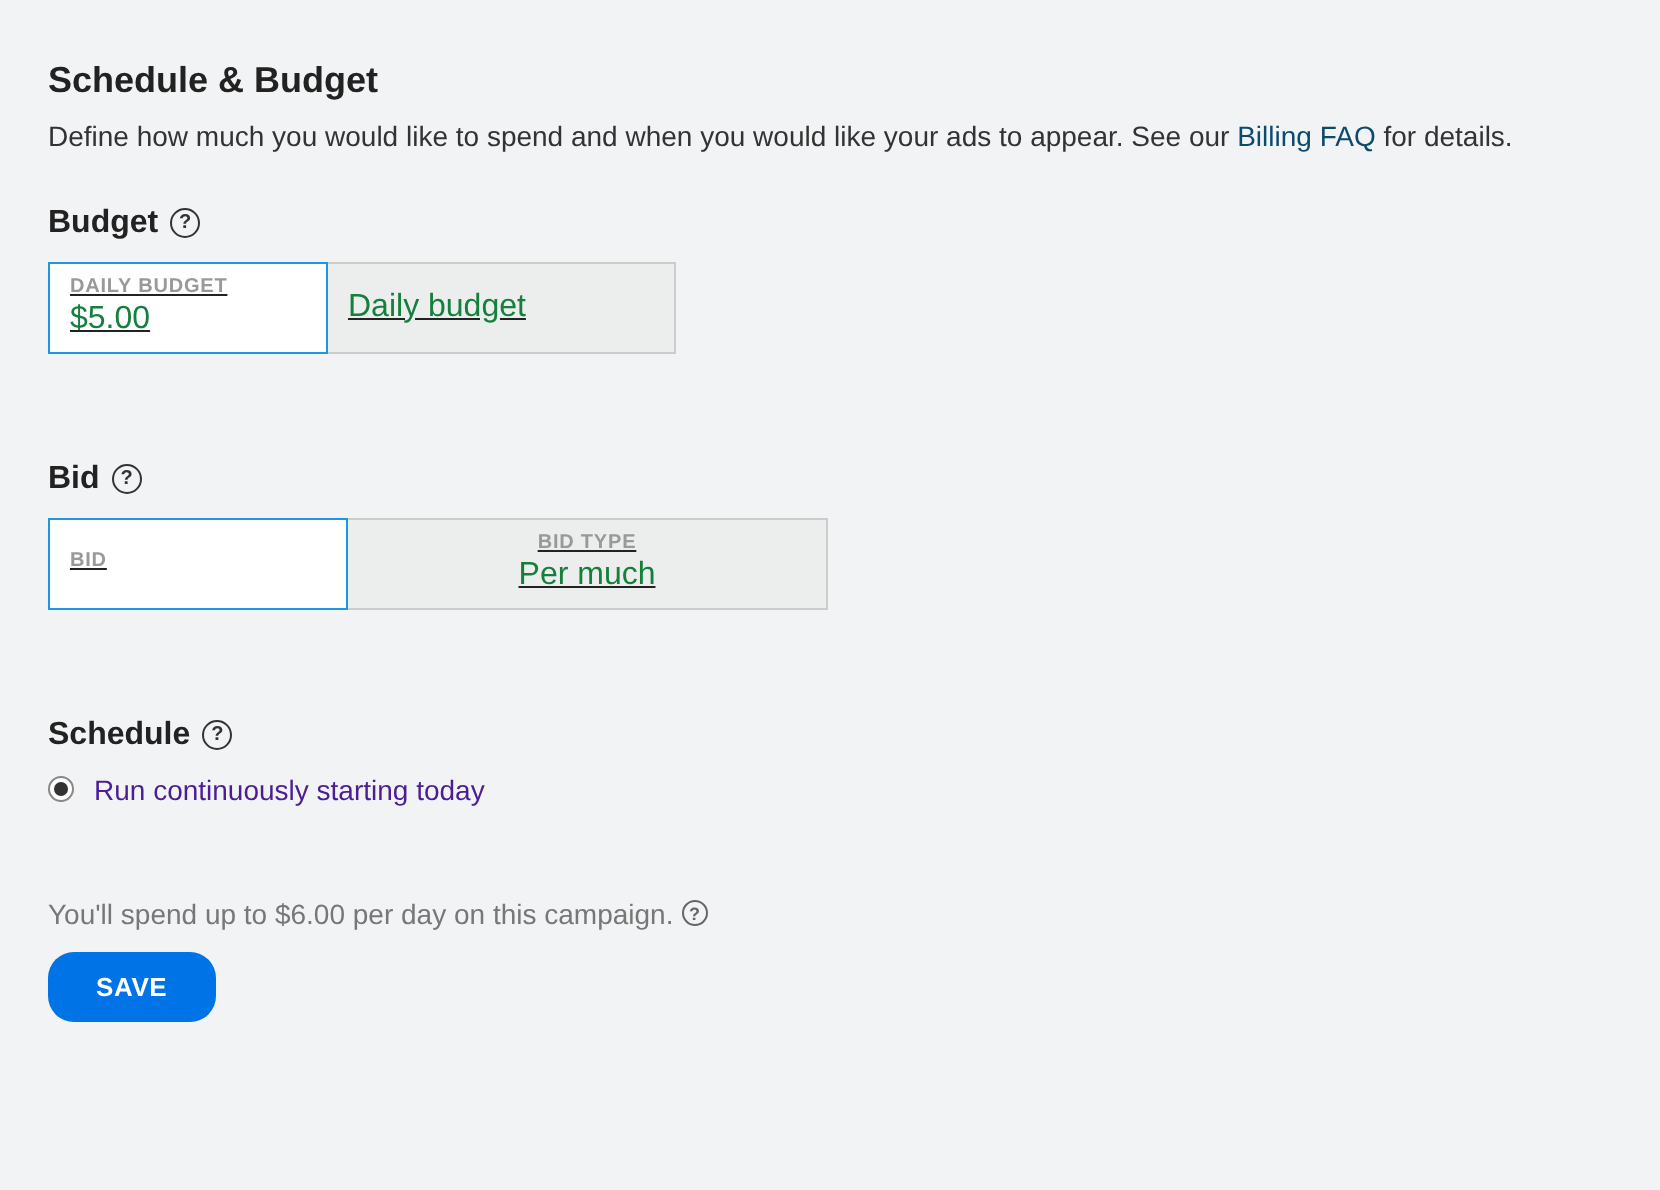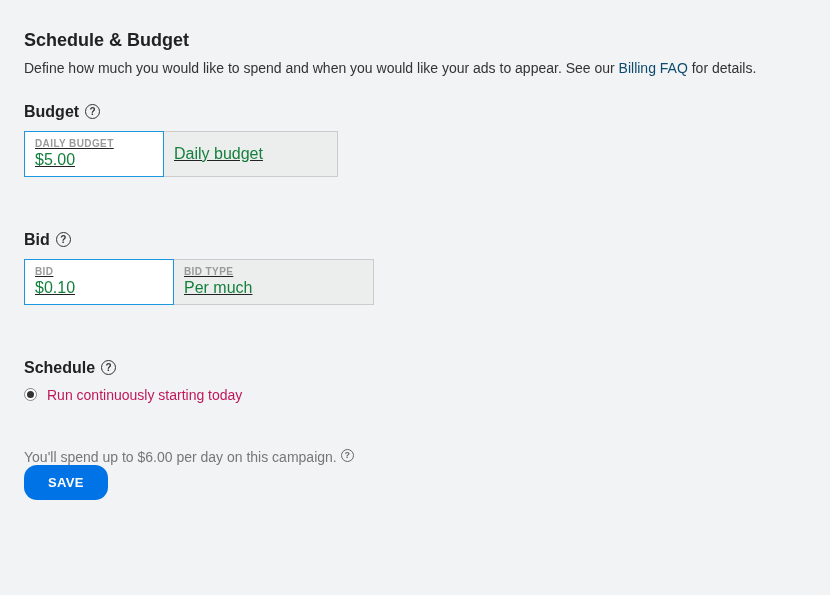--- a/index.html
+++ b/index.html
@@ -30,30 +30,30 @@
       display: flex; flex-direction: column; justify-content: center;
       font-size: 14px;
     }
     .field-box.active { border: 1px solid #1b98e0; background: #fff; }
     .field-box.readonly { background: #eceeee; color: #555; }
     .small-label { font-size: 10px; font-weight: 700; letter-spacing: 0.4px; color: #999; text-transform: uppercase; margin-bottom: 2px; }
     .field-val { font-size: 16px; color: #15803d; }
     .budget-input { width: 140px; }
     .budget-type  { width: 174px; border-left: none; }
     .bid-input    { width: 150px; }
-    .bid-type     { width: 200px; border-left: none; }
+    .bid-type     { width: 240px; border-left: none; text-align: center; }
     .radio-group { margin-top: 2px; margin-bottom: 46px; }
-    .radio-line { display: flex; align-items: center; gap: 10px; margin-bottom: 12px; font-size: 14px; color:#be185d; cursor:pointer; }
+    .radio-line { display: flex; align-items: center; gap: 10px; margin-bottom: 12px; font-size: 14px; color:#4c1d95; cursor:pointer; }
     .radio {
       width: 13px; height: 13px; border: 1px solid #888; border-radius: 50%; position: relative; background:#fff; flex:0 0 auto;
     }
     .radio.checked::after {
       content:""; position:absolute; top:2px; left:2px; width:7px; height:7px; border-radius:50%; background:#333;
     }
-    .summary { font-size: 14px; color: #777; display:flex; gap:4px; margin-bottom: 0;}
+    .summary { font-size: 14px; color: #777; display:flex; align-items:center; gap:4px; margin-bottom: 11px;}
     .save-btn {
       background: #0073e6; color: #fff; border: none; font-size: 13px; font-weight: 700;
       letter-spacing: 0.3px; padding: 10px 24px; border-radius: 13px; cursor: pointer;
     }
   </style>
 </head>
 <body>
 
 
 
@@ -78,21 +78,20 @@
 </div>
 
 
 <div class="section-head">
   <h3>Bid</h3>
   <span class="help-icon">?</span>
 </div>
 <div class="field-row">
   <div class="field-box active bid-input">
     <span class="small-label">BID</span>
-    <span class="field-val">$0.10</span>
   </div>
   <div class="field-box readonly bid-type">
     <span class="small-label">BID TYPE</span>
     <span class="field-val">Per much</span>
   </div>
 </div>
 
 
 <div class="section-head">
   <h3>Schedule</h3>

